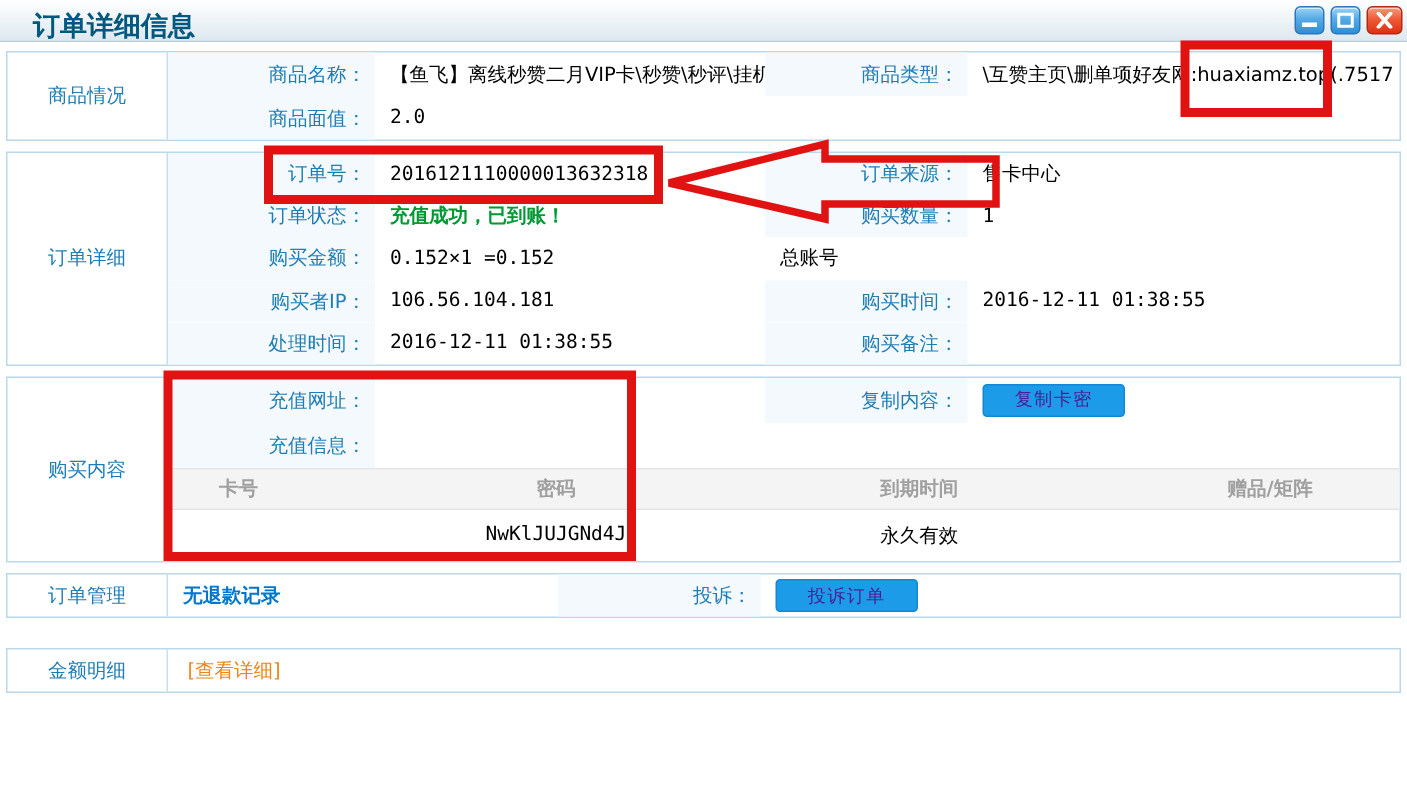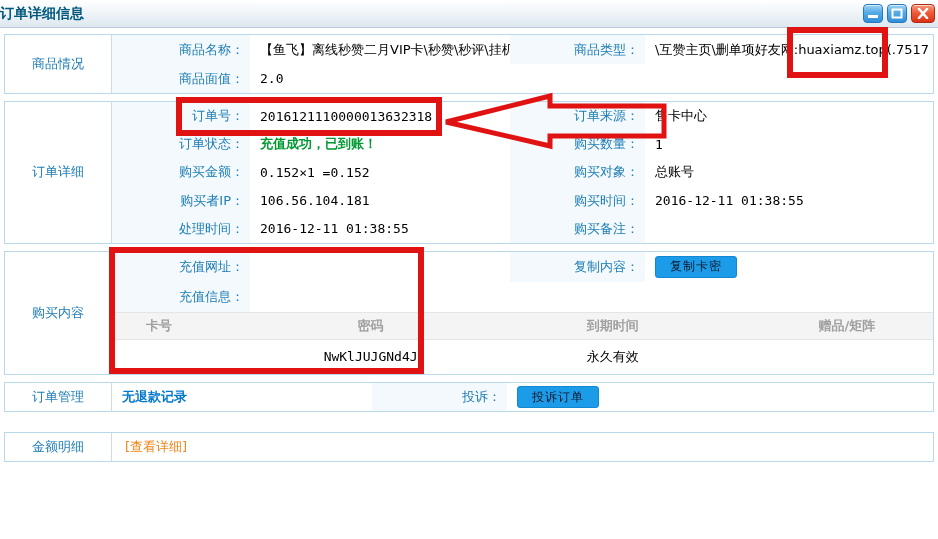--- a/index.html
+++ b/index.html
@@ -7,21 +7,21 @@
     width:938px;height:539px;overflow:hidden;background:#ffffff;
     font-family:"DejaVu Sans","Liberation Sans",sans-serif;
     font-size:13px;color:#000;position:relative;
   }
   
   .titlebar{
     height:27px;background:linear-gradient(#ffffff,#dde8ef);
     border-bottom:1px solid #b8cdd9;position:relative;
   }
   .titlebar .title{
-    position:absolute;left:0;top:5px;font-size:14px;font-weight:bold;color:#00587e;
+    position:absolute;left:22px;top:5px;font-size:18px;font-weight:bold;color:#00587e;
   }
   .win-controls{position:absolute;right:3px;top:4px;display:flex;gap:4px;}
   .win-btn{
     width:20px;height:19px;border-radius:4px;border:1px solid #2a78b8;
     background:linear-gradient(#9dd4f5 0%,#55aae6 45%,#2f8fd8 100%);
     display:flex;align-items:center;justify-content:center;cursor:pointer;
     box-shadow:inset 0 1px 0 rgba(255,255,255,.6);padding:0;
   }
   .win-btn.close{width:24px;border-color:#b02c10;background:linear-gradient(#f59a80 0%,#ef5b38 45%,#dd3014 100%);}
   
@@ -44,22 +44,22 @@
   .lbl.r{width:135px;}
   .val{flex:none;width:260px;padding-left:10px;box-sizing:border-box;white-space:nowrap;overflow:hidden;}
   .val.wide{flex:1;min-width:0;}
   .val2{flex:1;min-width:0;padding-left:10px;box-sizing:border-box;white-space:nowrap;overflow:hidden;}
   .mono{font-family:"DejaVu Sans Mono","Liberation Mono",monospace;}
   .green{color:#009933;font-weight:bold;}
   .blue-bold{color:#0000d0;font-weight:bold;}
   .blue-bold2{color:#0077cc;font-weight:bold;}
   .orange{color:#f08519;cursor:pointer;}
   .btn{
-    background:#1c9be8;color:#0f172a;border:1px solid #1287d2;border-radius:3px;
-    height:22px;width:82px;font-size:12px;cursor:pointer;
+    background:#1c9be8;color:#4c1d95;border:1px solid #1287d2;border-radius:3px;
+    height:22px;width:95px;font-size:12px;cursor:pointer;
     font-family:Liberation Mono, monospace;letter-spacing:1px;padding:0;
   }
   
   .card-table{display:flex;flex-direction:column;flex:none;}
   .ct-head{
     display:flex;height:28px;align-items:center;background:#f4f4f4;color:#a0a0a0;
     border-top:1px solid #e5e5e5;border-bottom:1px solid #e5e5e5;box-sizing:border-box;font-weight:bold;
   }
   .ct-row{display:flex;height:34px;align-items:center;}
   .ct-c1{width:20%;text-align:left;padding-left:34px;box-sizing:border-box;}
@@ -124,21 +124,20 @@
     </div>
     <div class="row h28">
       <div class="lbl">订单状态：</div>
       <div class="val green">充值成功，已到账！</div>
       <div class="lbl r">购买数量：</div>
       <div class="val2 mono">1</div>
     </div>
     <div class="row h28">
       <div class="lbl">购买金额：</div>
       <div class="val mono">0.152×1 =0.152</div>
-      <div class="lbl r">购买对象：</div>
       <div class="val2">总账号</div>
     </div>
     <div class="row h28">
       <div class="lbl">购买者IP：</div>
       <div class="val mono">106.56.104.181</div>
       <div class="lbl r">购买时间：</div>
       <div class="val2 mono">2016-12-11 01:38:55</div>
     </div>
     <div class="row h28">
       <div class="lbl">处理时间：</div>

